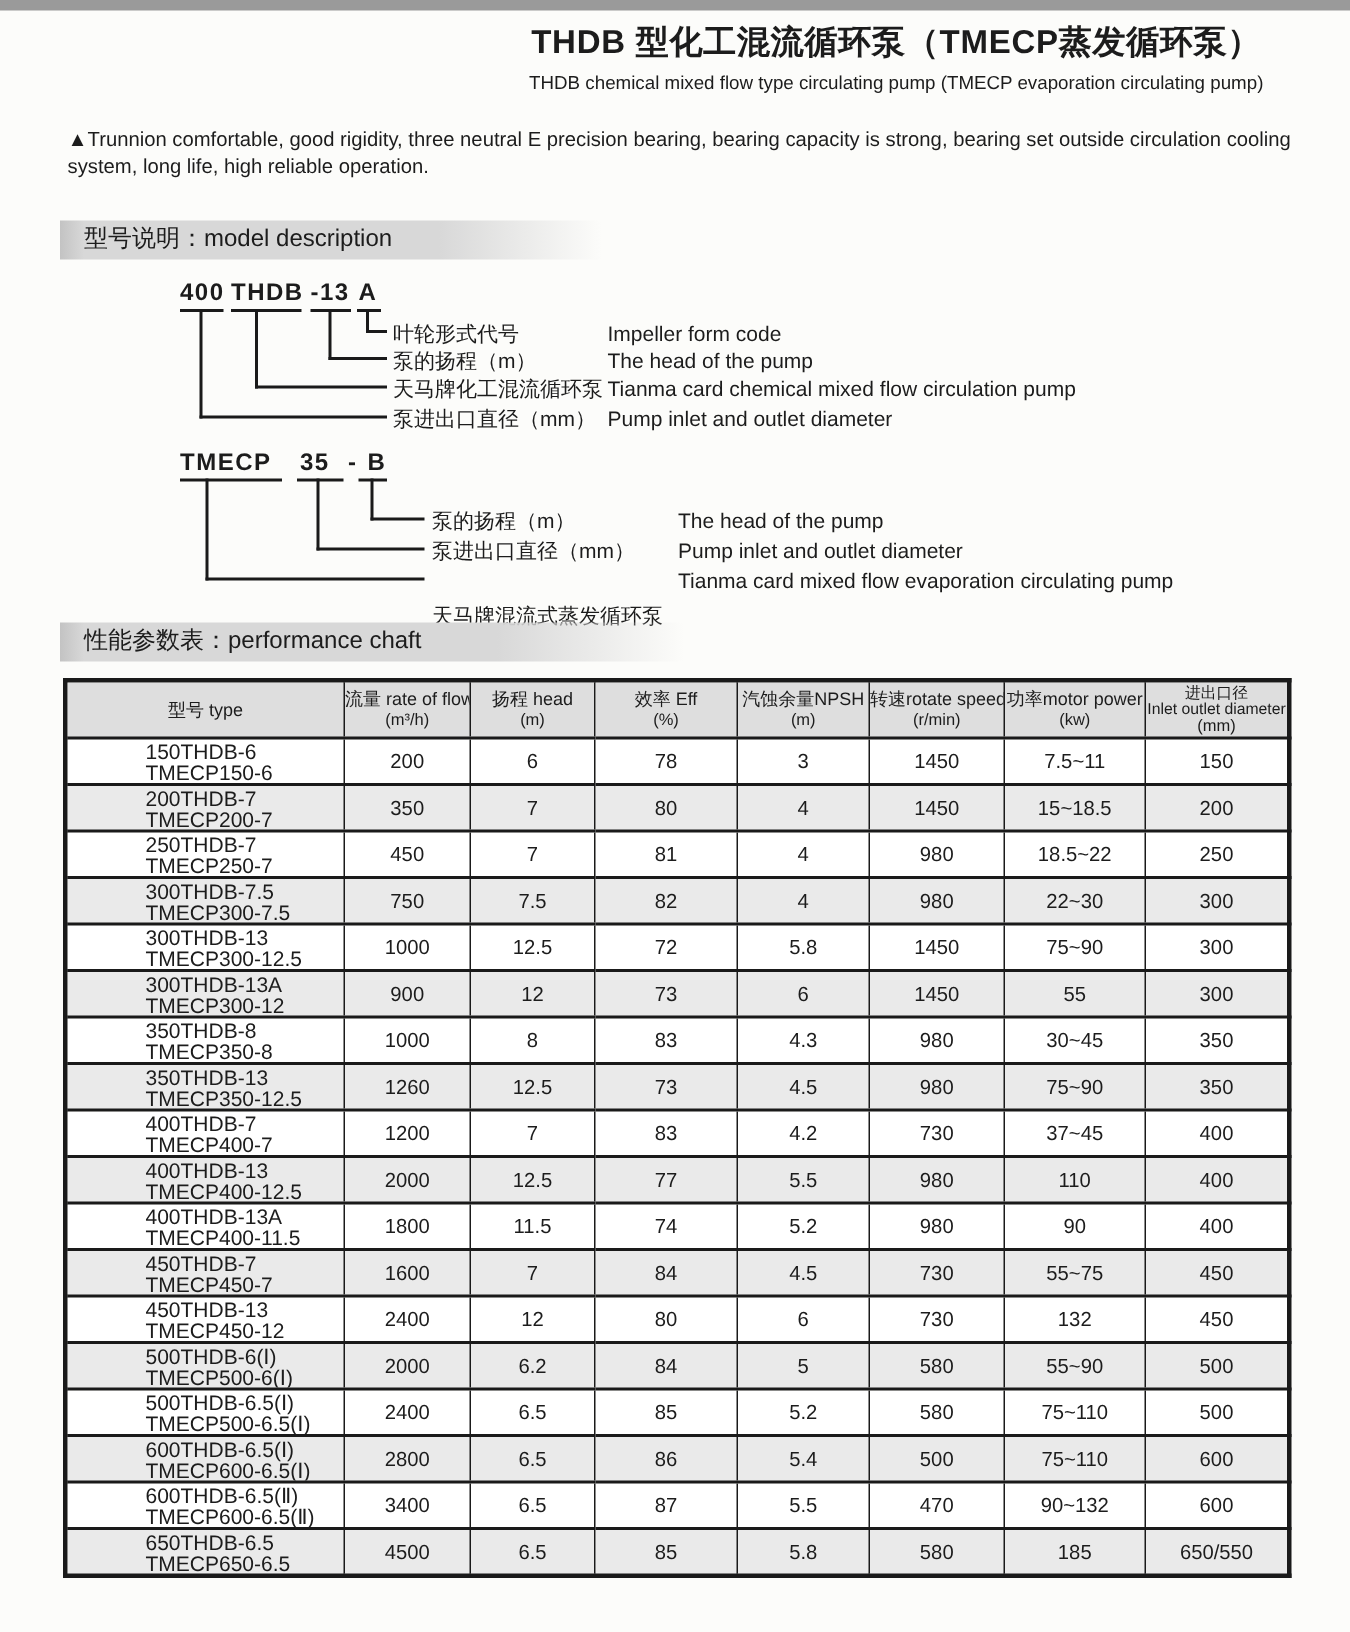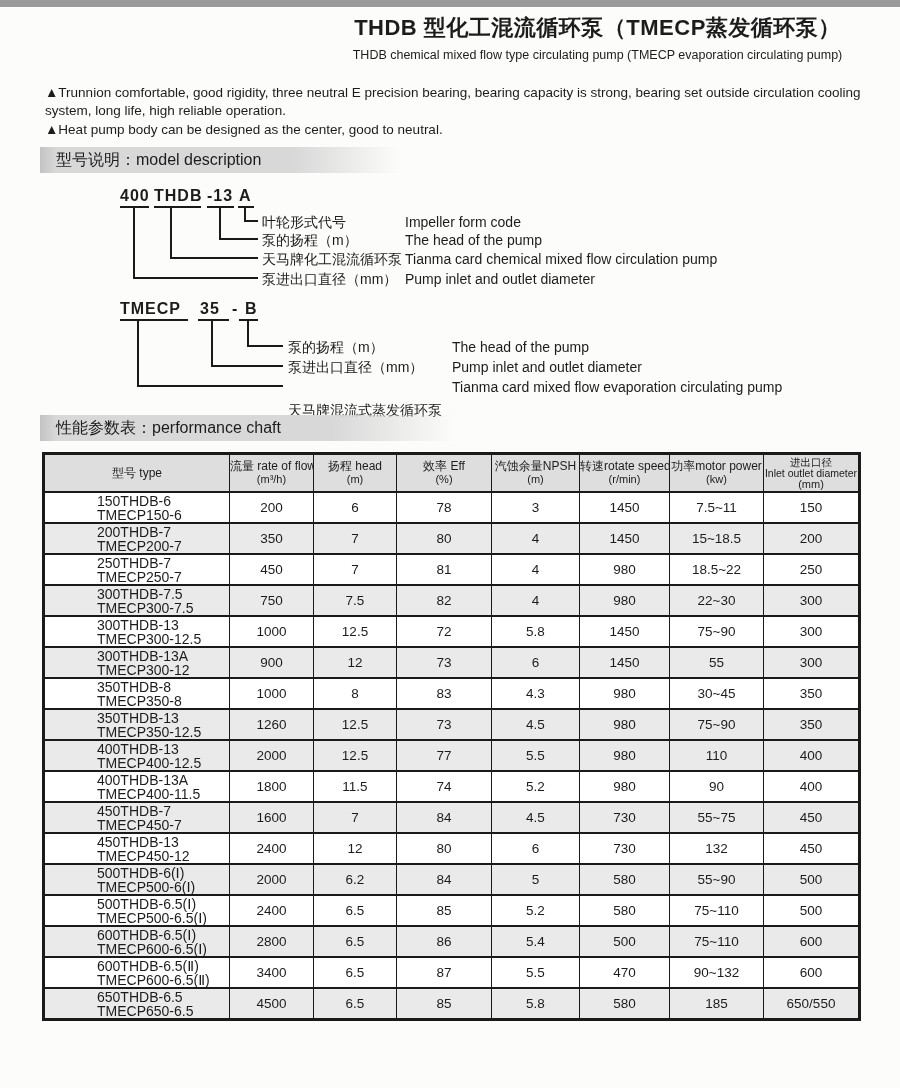--- a/index.html
+++ b/index.html
@@ -55,21 +55,20 @@
 <div class="page">
   <div class="top-band"></div>
 
   <div class="title-block">
     <div class="title-cn">THDB 型化工混流循环泵（TMECP蒸发循环泵）</div>
     <div class="title-en">THDB chemical mixed flow type circulating pump (TMECP evaporation circulating pump)</div>
   </div>
 
   <div class="features">
     <div class="feature-item">▲Trunnion comfortable, good rigidity, three neutral E precision bearing, bearing capacity is strong, bearing set outside circulation cooling system, long life, high reliable operation.</div>
-    <div class="feature-item">▲Heat pump body can be designed as the center, good to neutral.</div>
   </div>
 
   <div class="section-bar" id="bar-model">型号说明：model description</div>
 
   <div>
     <span class="code-part" style="left:120px; top:187px;">400</span>
     <span class="code-part" style="left:154px; top:187px;">THDB</span>
     <span class="code-part" style="left:207px; top:187px;">-13</span>
     <span class="code-part" style="left:239px; top:187px;">A</span>
 
@@ -247,20 +246,33 @@
             <div>TMECP350-12.5</div>
           </td>
           <td>1260</td>
           <td>12.5</td>
           <td>73</td>
           <td>4.5</td>
           <td>980</td>
           <td>75~90</td>
           <td>350</td>
         </tr>
+        <tr>
+          <td class="model-cell">
+            <div>400THDB-7</div>
+            <div>TMECP400-7</div>
+          </td>
+          <td>1200</td>
+          <td>7</td>
+          <td>83</td>
+          <td>4.2</td>
+          <td>730</td>
+          <td>37~45</td>
+          <td>400</td>
+        </tr>
         <tr class="shaded">
           <td class="model-cell">
             <div>400THDB-13</div>
             <div>TMECP400-12.5</div>
           </td>
           <td>2000</td>
           <td>12.5</td>
           <td>77</td>
           <td>5.5</td>
           <td>980</td>

